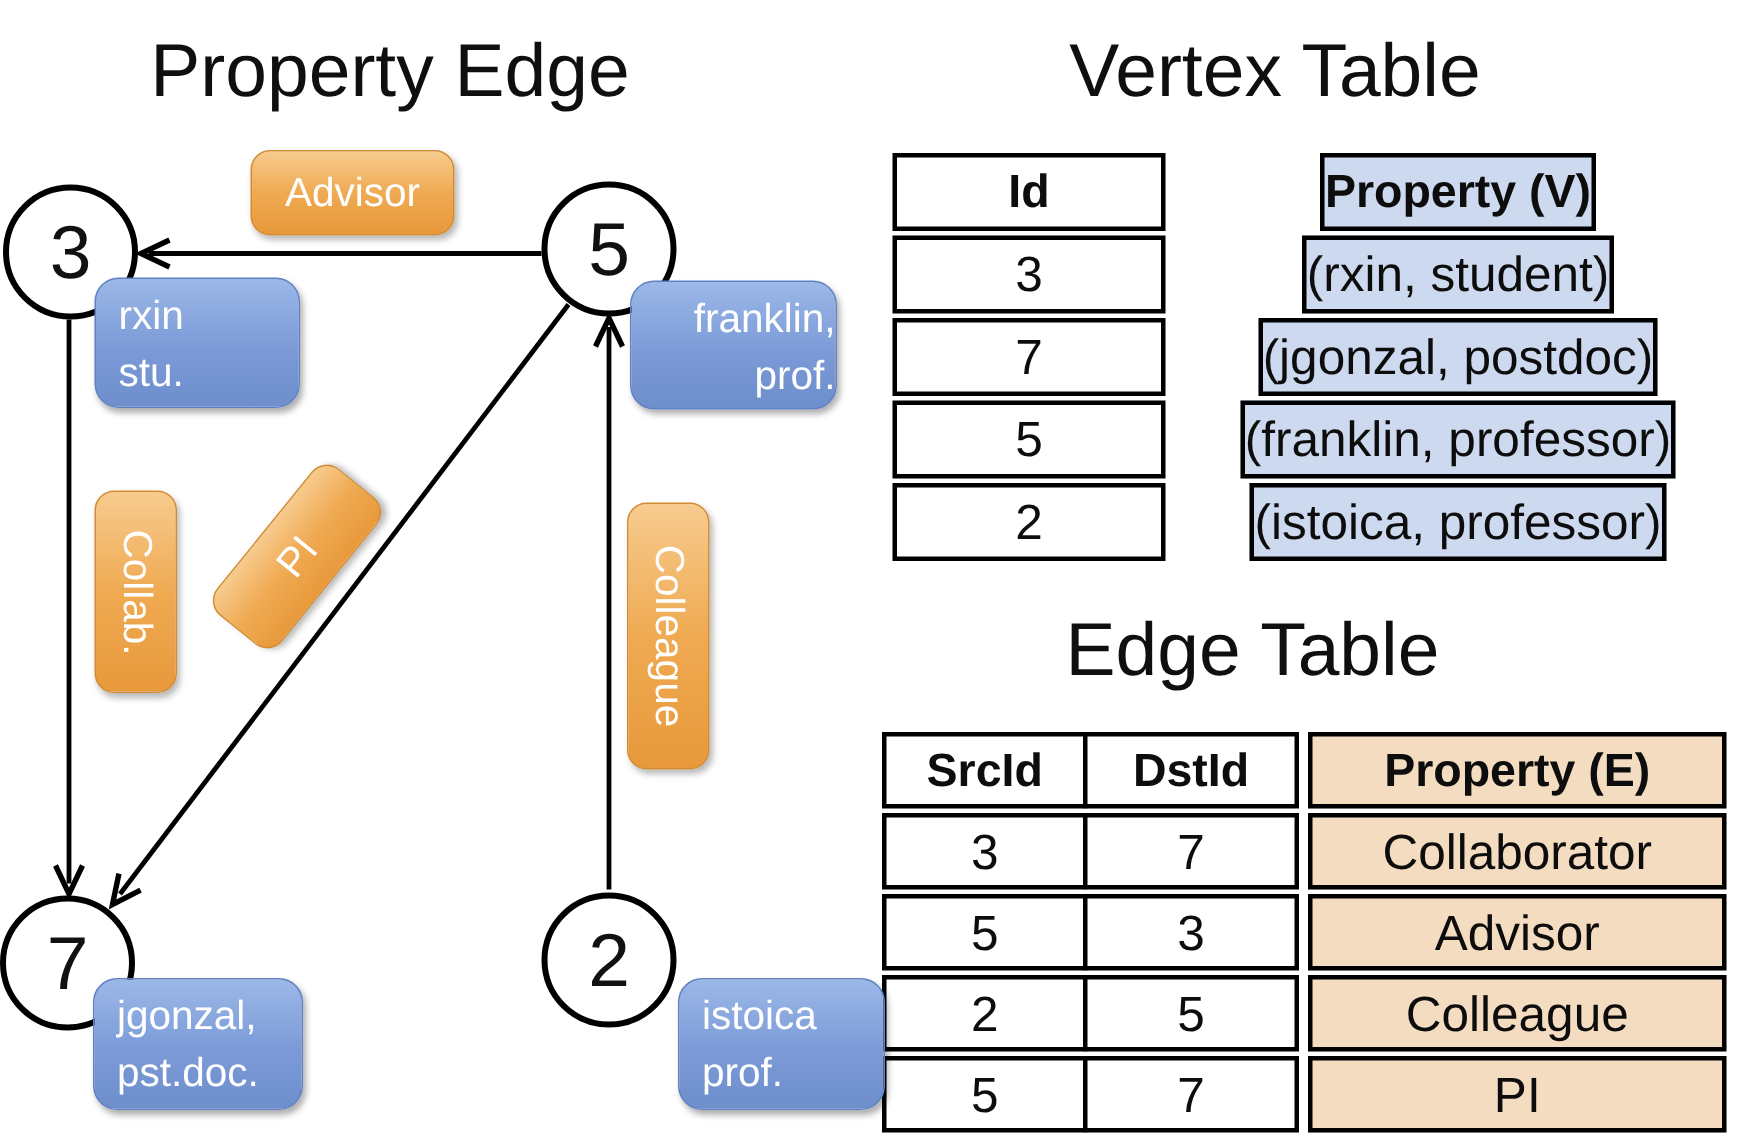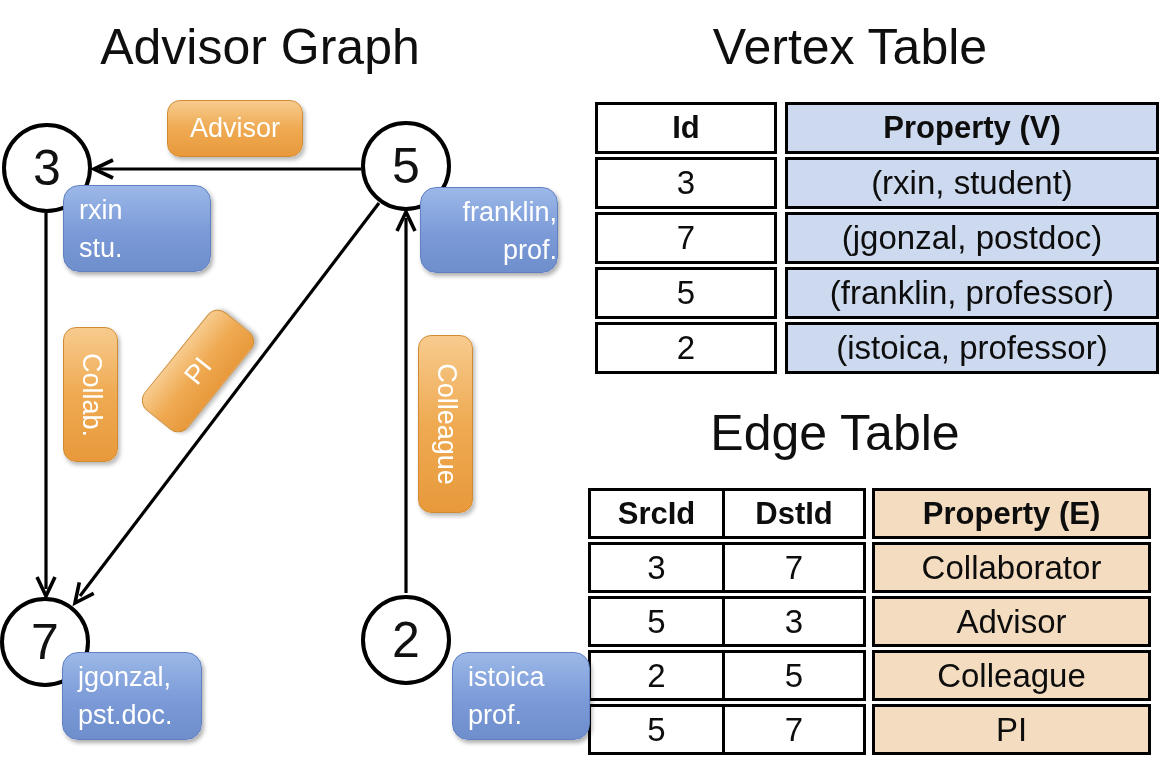--- a/index.html
+++ b/index.html
@@ -41,21 +41,21 @@
   .e-cell{height:51px;}
   .bluefill{background:#CDD9EE;}
   .orangefill{background:#F4DCC0;}
 </style>
 </head>
 <body>
 
 <div class="canvas">
 
   <div class="graph">
-    <div class="big-title" style="left:0;top:18px;width:520px;">Advisor Graph</div>
+    <div class="big-title" style="left:0;top:18px;width:520px;">Property Edge</div>
 
     <svg class="edges" width="580" height="760" viewBox="0 0 580 760">
       <g stroke="#000" stroke-width="3.2" fill="none">
         <line x1="361" y1="169" x2="99" y2="169"></line>
         <path d="M 113,160 L 94,169 L 113,178" stroke-width="3.6"></path>
         <line x1="46" y1="213" x2="46" y2="589"></line>
         <path d="M 37,577 L 46,596 L 55,577" stroke-width="3.6"></path>
         <line x1="379" y1="203" x2="80" y2="596"></line>
         <path d="M 79.3,582.4 L 75,603 L 93.7,593.4" stroke-width="3.6"></path>
         <line x1="406" y1="593" x2="406" y2="218"></line>
@@ -85,21 +85,21 @@
       </div>
 
     <div class="elabel" style="left:135px;top:343px;width:126px;height:56px;transform:rotate(-51deg);">
       <span>PI</span>
       </div>
 
     <div class="elabel" style="left:418px;top:335px;width:55px;height:178px;">
       <span class="vlabel">Colleague</span>
       </div>
 
-    <div class="pbox" style="left:63px;top:185px;width:148px;height:87px;">
+    <div class="pbox" style="left:63px;top:185px;width:137px;height:87px;">
       <div>rxin</div>
       <div>stu.</div>
     </div>
     <div class="pbox" style="left:420px;top:187px;width:138px;height:86px;text-align:right;">
       <div>franklin,</div>
       <div>prof.</div>
     </div>
     <div class="pbox" style="left:62px;top:652px;width:140px;height:88px;">
       <div>jgonzal,</div>
       <div>pst.doc.</div>
@@ -114,21 +114,21 @@
 
   <div class="tbl" style="left:595px;top:102px;">
     <div class="tcol" style="width:182px;">
       <div class="tcell hdr v-cell">Id</div>
       <div class="tcell v-cell">3</div>
       <div class="tcell v-cell">7</div>
       <div class="tcell v-cell">5</div>
       <div class="tcell v-cell">2</div>
     </div>
     <div class="spacer" style="width:8px;"></div>
-    <div class="tcol" style="width:374px;">
+    <div class="tcol" style="width:374px;align-items:center;">
       <div class="tcell hdr v-cell bluefill">Property (V)</div>
       <div class="tcell v-cell bluefill">(rxin, student)</div>
       <div class="tcell v-cell bluefill">(jgonzal, postdoc)</div>
       <div class="tcell v-cell bluefill">(franklin, professor)</div>
       <div class="tcell v-cell bluefill">(istoica, professor)</div>
     </div>
   </div>
 
   <div class="big-title" style="left:560px;top:404px;width:550px;">Edge Table</div>
 

